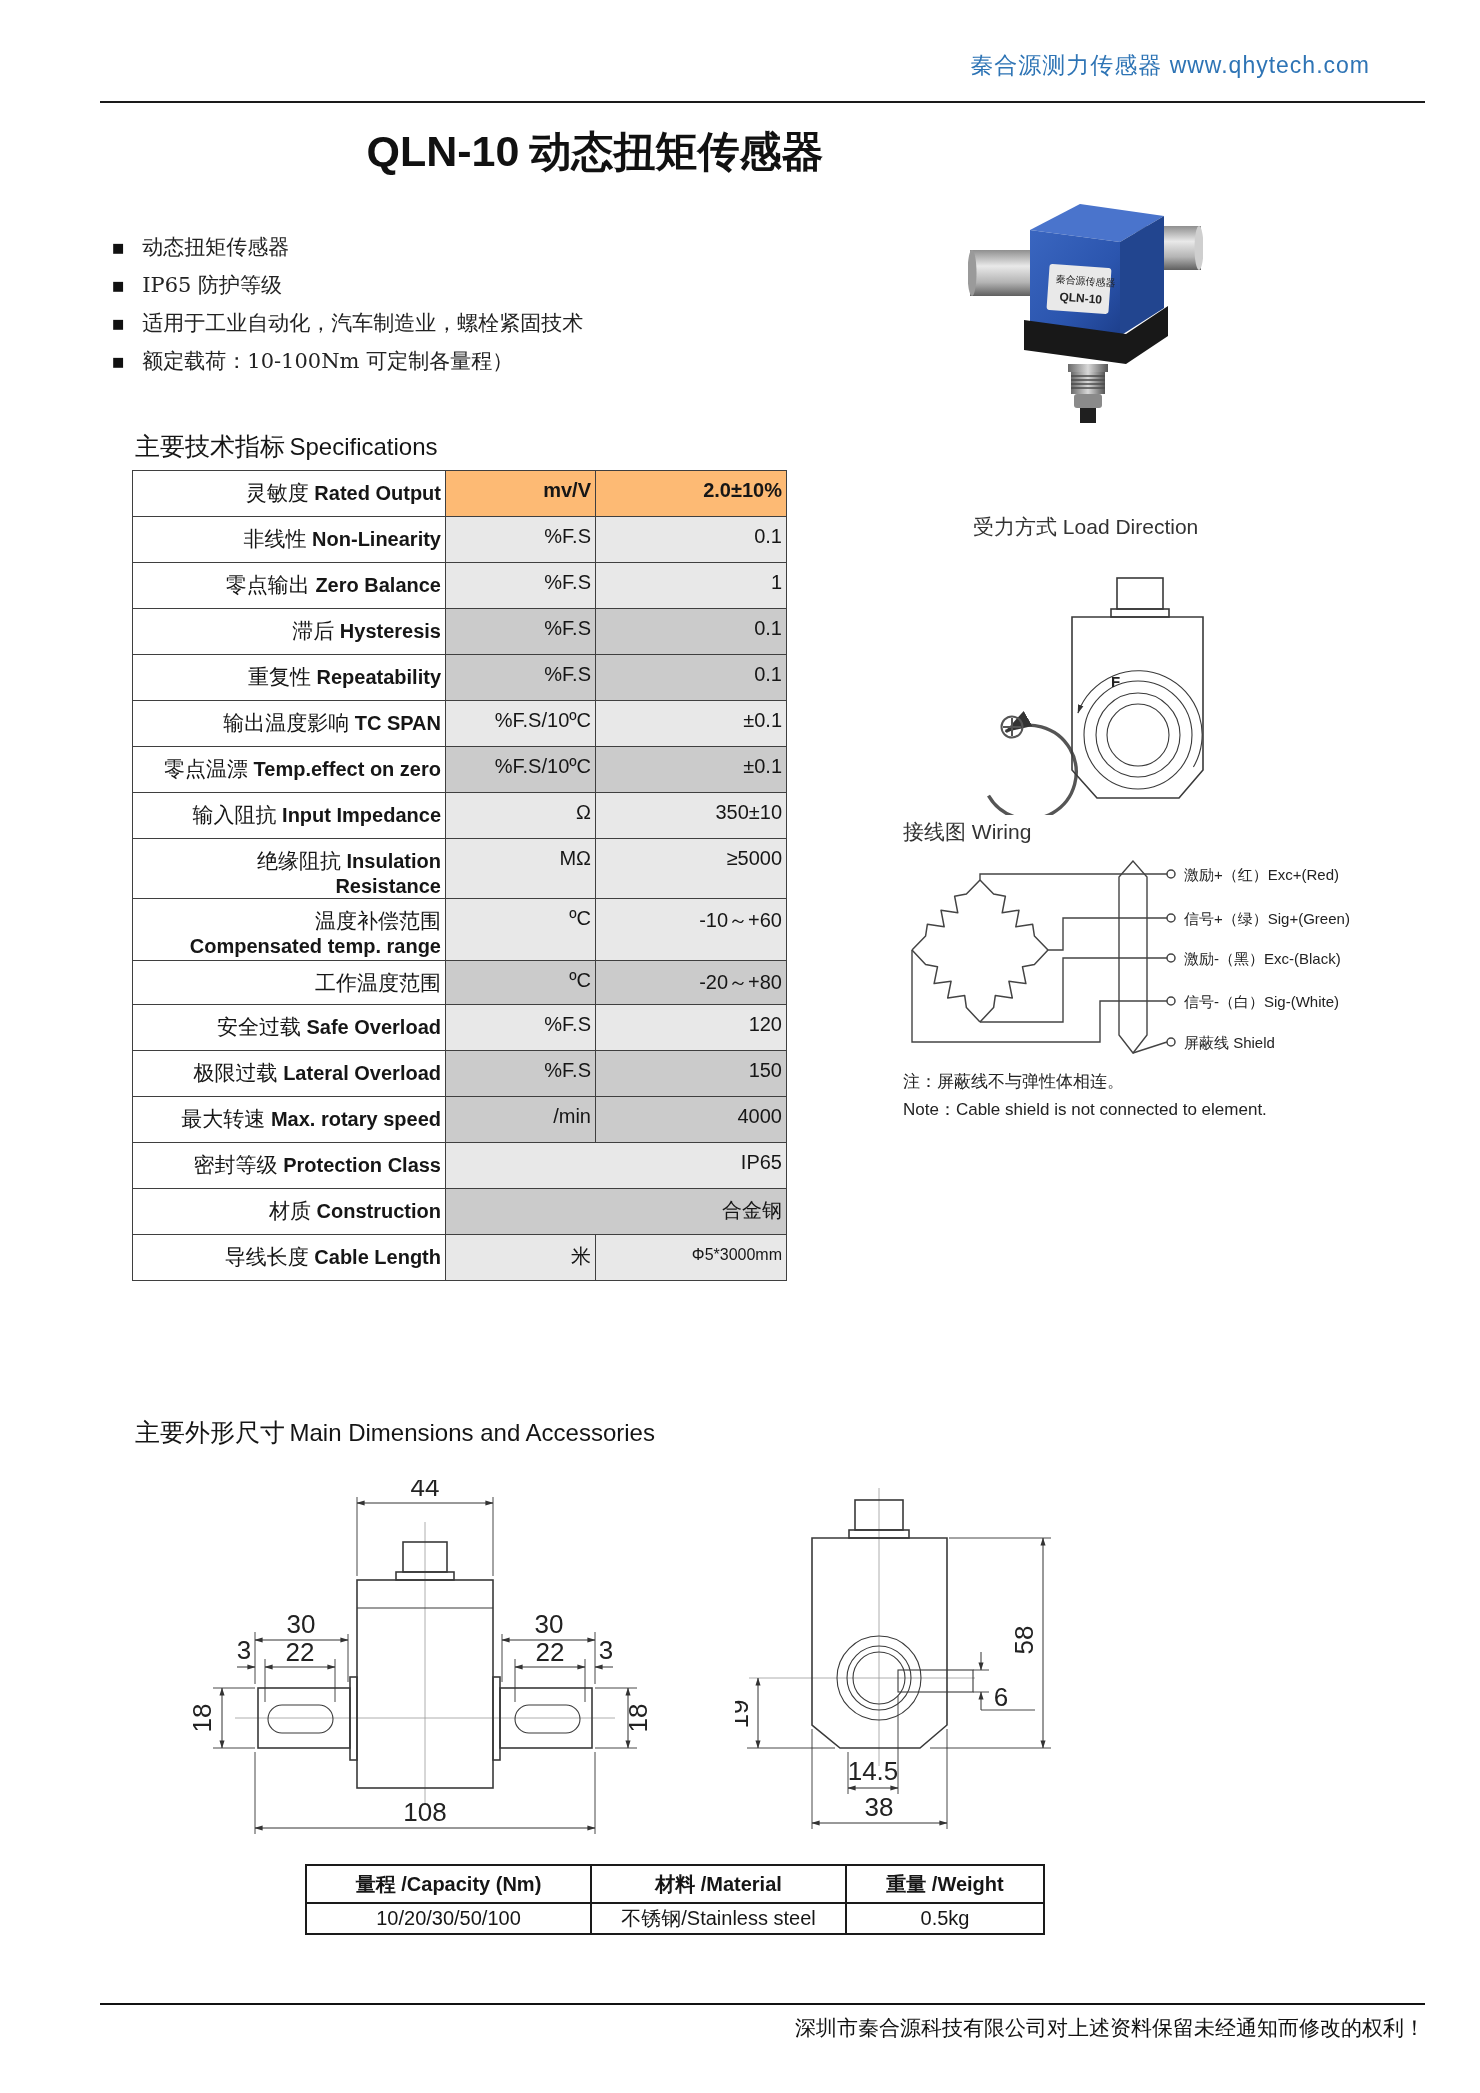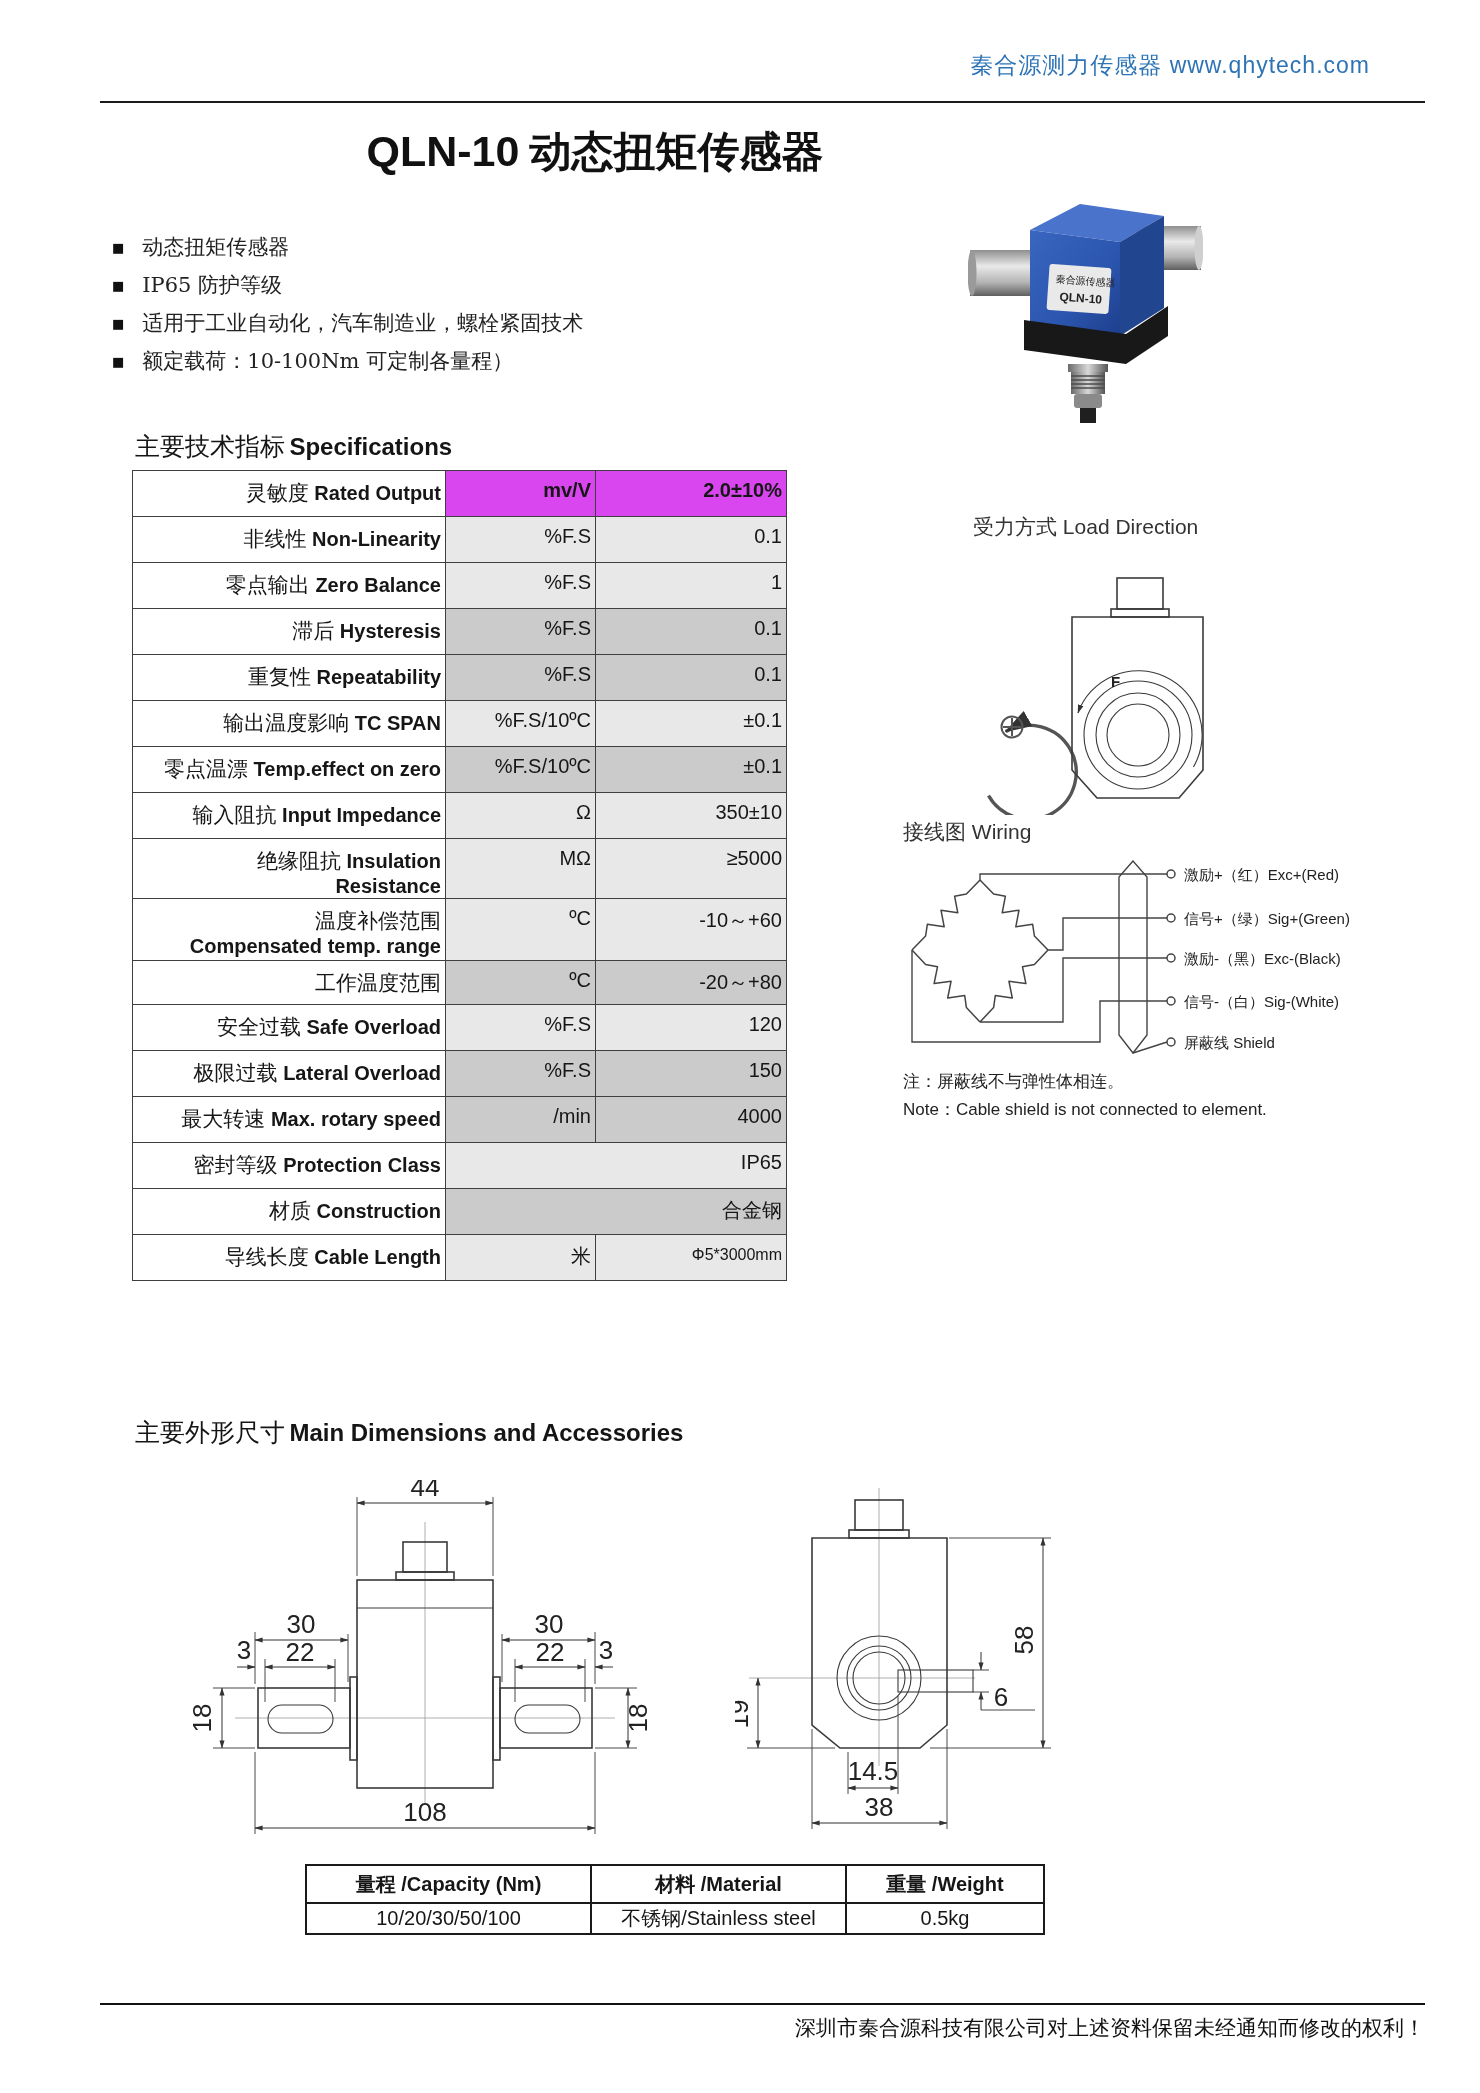--- a/index.html
+++ b/index.html
@@ -20,34 +20,34 @@
   .title-name{font-size:42px;font-weight:bold;margin-left:10px;}
 
   
   .features{position:absolute;top:233px;left:112px;list-style:none;margin:0;padding:0;}
   .features li{font-size:21px;margin:0 0 10px 0;color:#222;}
   .features li::before{content:"■";font-size:13px;vertical-align:2px;margin-right:18px;color:#111;}
 
   
   .sec-heading{position:absolute;color:#151515;}
   .sec-heading .zh{font-size:25px;}
-  .sec-heading .en{font-size:24px;font-weight:bold;}
+  .sec-heading .en{font-size:24px;}
   .sub-heading{position:absolute;font-size:21px;color:#333;}
 
   
   table.spec{position:absolute;left:132px;top:470px;width:654px;border-collapse:collapse;table-layout:fixed;}
   table.spec td{border:1.5px solid #3f3f3f;vertical-align:top;box-sizing:border-box;
     padding:8px 4px 0 13px;font-size:20px;color:#161616;}
   table.spec tr{height:46px;text-align:right;}
   table.spec tr.tall{height:62px;}
   table.spec tr.short{height:44px;}
   td.c-label{background:#fff;}
   td.c-label .zh{font-size:21px;}
   td.c-label .en{font-weight:bold;font-size:20px;}
-  tr.sh-l td.cbg{background:#d946ef;}
+  tr.sh-l td.cbg{background:#fdba74;}
   tr.sh-m td.cbg{background:#e8e8e8;}
   tr.sh-d td.cbg{background:#cbcbcb;}
   tr.first td.cbg{font-weight:bold;}
   td.c-val.small{font-size:16px;padding-top:11px;}
 
   
   .wnote{position:absolute;left:903px;font-size:17px;color:#222;}
 
   
   table.cap{position:absolute;left:305px;top:1864px;width:738px;border-collapse:collapse;table-layout:fixed;}

